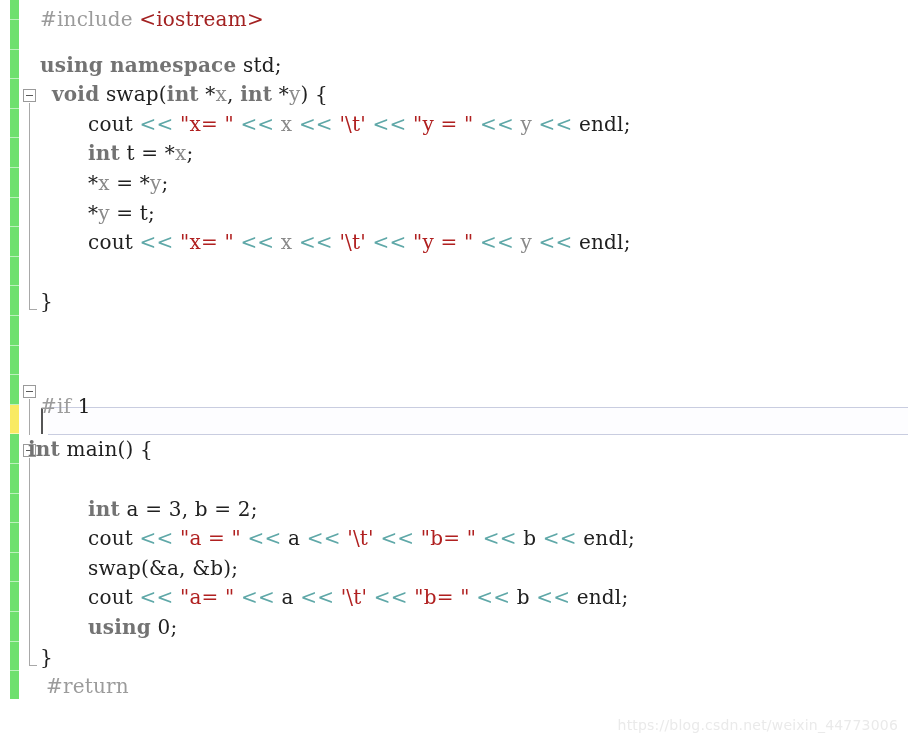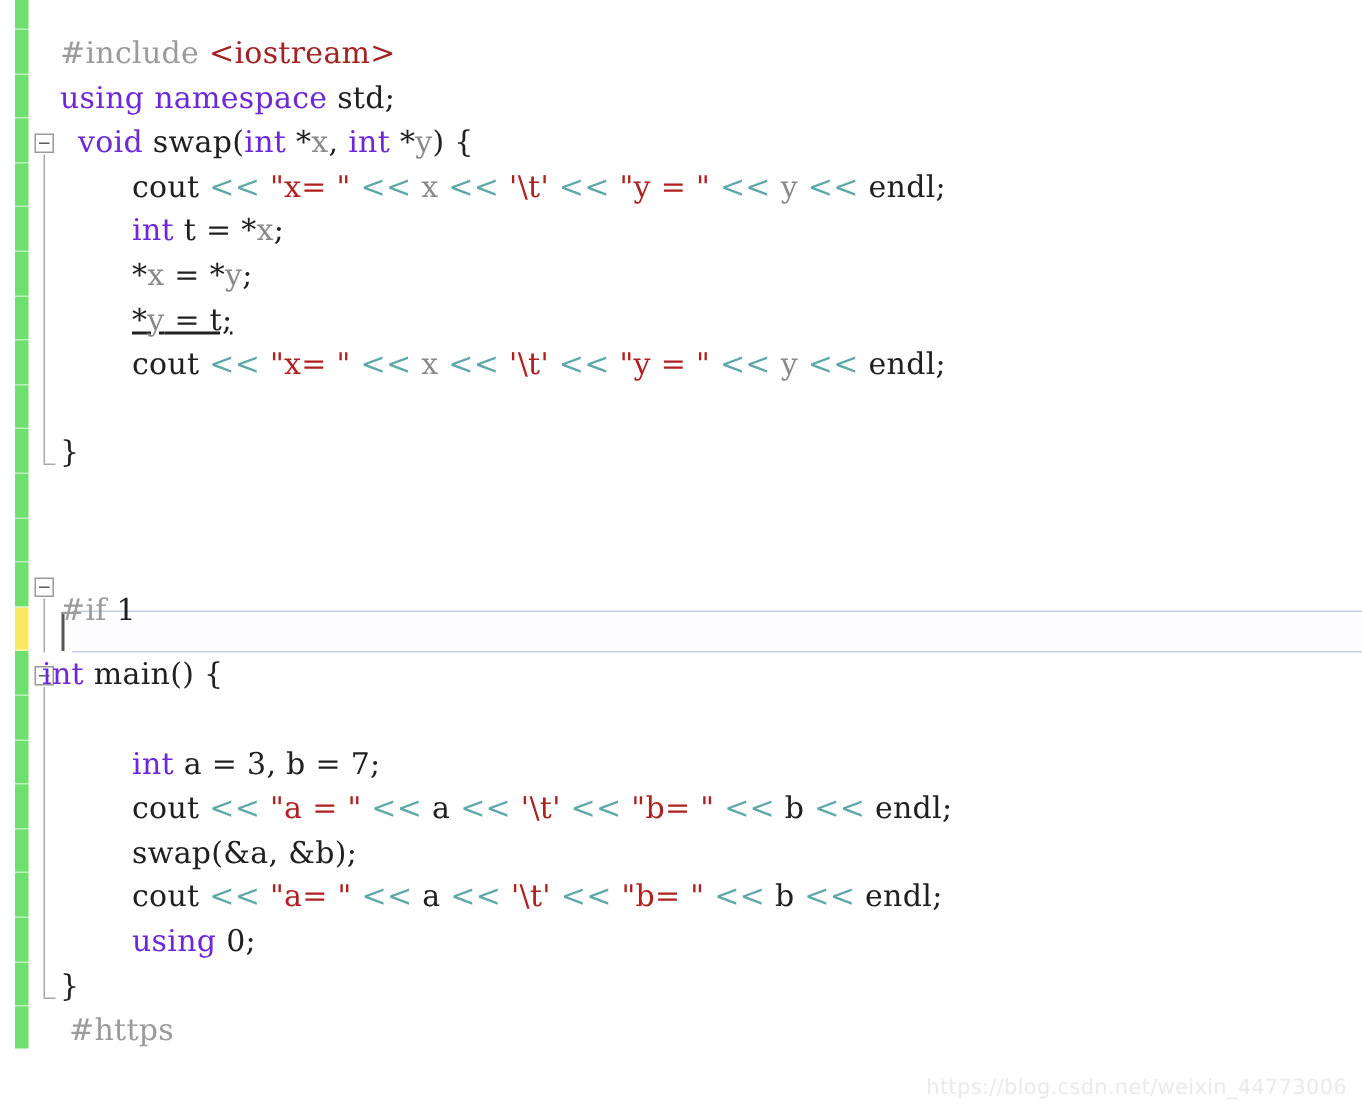--- a/index.html
+++ b/index.html
@@ -70,21 +70,21 @@
     position: absolute;
     left: 0;
     white-space: pre;
     font-family: "DejaVu Serif", "Liberation Serif", serif;
     font-size: 20px;
     line-height: 22px;
     color: #202020;
     letter-spacing: .2px;
   }
   .tok-pre      { color: #9b9b9b; }
-  .tok-kw       { color: #6d28d9; }
+  .tok-kw       { color: #737373; font-weight: bold; }
   .tok-str      { color: #b02020; }
   .tok-char     { color: #b02020; }
   .tok-op       { color: #5fa8a8; }
   .tok-param    { color: #8a8a8a; }
   .tok-plain    { color: #202020; }
   .tok-inc      { color: #a32222; }
   
   .current-line {
     position: absolute;
     left: 48px;
@@ -156,34 +156,34 @@
       <div class="fold-line" style="left: 29px; top: 458.4px; height: 206.2px;"></div>
       <div class="fold-foot" style="left: 29px; top: 664.6px; width: 8px;"></div>
     </div>
 
   <div id="currentline-layer">
       <div class="current-line" style="top: 406.8px;"></div>
       <div class="caret" style="left: 41px; top: 407.8px; height: 26px;"></div>
     </div>
 
   <div id="code-layer">
-      <div class="code-line" style="top: 24px; left: 40px;"><span class="tok-pre">#include </span><span class="tok-inc">&lt;iostream&gt;</span></div>
+      <div class="code-line" style="top: 8px; left: 40px;"><span class="tok-pre">#include </span><span class="tok-inc">&lt;iostream&gt;</span></div>
       <div class="code-line" style="top: 53.6px; left: 40px;"><span class="tok-kw">using namespace</span><span class="tok-plain"> std;</span></div>
       <div class="code-line" style="top: 83.2px; left: 52px;"><span class="tok-kw">void</span><span class="tok-plain"> swap(</span><span class="tok-kw">int</span><span class="tok-plain"> *</span><span class="tok-param">x</span><span class="tok-plain">, </span><span class="tok-kw">int</span><span class="tok-plain"> *</span><span class="tok-param">y</span><span class="tok-plain">) {</span></div>
       <div class="code-line" style="top: 112.8px; left: 88px;"><span class="tok-plain">cout </span><span class="tok-op">&lt;&lt;</span><span class="tok-plain"> </span><span class="tok-str">"x= "</span><span class="tok-plain"> </span><span class="tok-op">&lt;&lt;</span><span class="tok-plain"> </span><span class="tok-param">x</span><span class="tok-plain"> </span><span class="tok-op">&lt;&lt;</span><span class="tok-plain"> </span><span class="tok-char">'\t'</span><span class="tok-plain"> </span><span class="tok-op">&lt;&lt;</span><span class="tok-plain"> </span><span class="tok-str">"y = "</span><span class="tok-plain"> </span><span class="tok-op">&lt;&lt;</span><span class="tok-plain"> </span><span class="tok-param">y</span><span class="tok-plain"> </span><span class="tok-op">&lt;&lt;</span><span class="tok-plain"> endl;</span></div>
       <div class="code-line" style="top: 142.4px; left: 88px;"><span class="tok-kw">int</span><span class="tok-plain"> t = *</span><span class="tok-param">x</span><span class="tok-plain">;</span></div>
       <div class="code-line" style="top: 172px; left: 88px;"><span class="tok-plain">*</span><span class="tok-param">x</span><span class="tok-plain"> = *</span><span class="tok-param">y</span><span class="tok-plain">;</span></div>
-      <div class="code-line" style="top: 201.6px; left: 88px; text-decoration: underline;"><span class="tok-plain">*</span><span class="tok-param">y</span><span class="tok-plain"> = t;</span></div>
+      <div class="code-line" style="top: 201.6px; left: 88px;"><span class="tok-plain">*</span><span class="tok-param">y</span><span class="tok-plain"> = t;</span></div>
       <div class="code-line" style="top: 231.2px; left: 88px;"><span class="tok-plain">cout </span><span class="tok-op">&lt;&lt;</span><span class="tok-plain"> </span><span class="tok-str">"x= "</span><span class="tok-plain"> </span><span class="tok-op">&lt;&lt;</span><span class="tok-plain"> </span><span class="tok-param">x</span><span class="tok-plain"> </span><span class="tok-op">&lt;&lt;</span><span class="tok-plain"> </span><span class="tok-char">'\t'</span><span class="tok-plain"> </span><span class="tok-op">&lt;&lt;</span><span class="tok-plain"> </span><span class="tok-str">"y = "</span><span class="tok-plain"> </span><span class="tok-op">&lt;&lt;</span><span class="tok-plain"> </span><span class="tok-param">y</span><span class="tok-plain"> </span><span class="tok-op">&lt;&lt;</span><span class="tok-plain"> endl;</span></div>
       <div class="code-line" style="top: 290.4px; left: 40px;"><span class="tok-plain">}</span></div>
       <div class="code-line" style="top: 379.2px; left: 40px; margin-top: 16px;"><span class="tok-pre">#if</span><span class="tok-plain"> 1</span></div>
       <div class="code-line" style="top: 438.4px; left: 28px;"><span class="tok-kw">int</span><span class="tok-plain"> main() {</span></div>
-      <div class="code-line" style="top: 497.6px; left: 88px;"><span class="tok-kw">int</span><span class="tok-plain"> a = 3, b = 7;</span></div>
+      <div class="code-line" style="top: 497.6px; left: 88px;"><span class="tok-kw">int</span><span class="tok-plain"> a = 3, b = 2;</span></div>
       <div class="code-line" style="top: 527.2px; left: 88px;"><span class="tok-plain">cout </span><span class="tok-op">&lt;&lt;</span><span class="tok-plain"> </span><span class="tok-str">"a = "</span><span class="tok-plain"> </span><span class="tok-op">&lt;&lt;</span><span class="tok-plain"> a </span><span class="tok-op">&lt;&lt;</span><span class="tok-plain"> </span><span class="tok-char">'\t'</span><span class="tok-plain"> </span><span class="tok-op">&lt;&lt;</span><span class="tok-plain"> </span><span class="tok-str">"b= "</span><span class="tok-plain"> </span><span class="tok-op">&lt;&lt;</span><span class="tok-plain"> b </span><span class="tok-op">&lt;&lt;</span><span class="tok-plain"> endl;</span></div>
       <div class="code-line" style="top: 556.8px; left: 88px;"><span class="tok-plain">swap(&amp;a, &amp;b);</span></div>
       <div class="code-line" style="top: 586.4px; left: 88px;"><span class="tok-plain">cout </span><span class="tok-op">&lt;&lt;</span><span class="tok-plain"> </span><span class="tok-str">"a= "</span><span class="tok-plain"> </span><span class="tok-op">&lt;&lt;</span><span class="tok-plain"> a </span><span class="tok-op">&lt;&lt;</span><span class="tok-plain"> </span><span class="tok-char">'\t'</span><span class="tok-plain"> </span><span class="tok-op">&lt;&lt;</span><span class="tok-plain"> </span><span class="tok-str">"b= "</span><span class="tok-plain"> </span><span class="tok-op">&lt;&lt;</span><span class="tok-plain"> b </span><span class="tok-op">&lt;&lt;</span><span class="tok-plain"> endl;</span></div>
       <div class="code-line" style="top: 616px; left: 88px;"><span class="tok-kw">using</span><span class="tok-plain"> 0;</span></div>
       <div class="code-line" style="top: 645.6px; left: 40px;"><span class="tok-plain">}</span></div>
-      <div class="code-line" style="top: 675.2px; left: 46px;"><span class="tok-pre">#https</span></div>
+      <div class="code-line" style="top: 675.2px; left: 46px;"><span class="tok-pre">#return</span></div>
     </div>
 
   <div class="watermark">https://blog.csdn.net/weixin_44773006</div>
 </div>
 
 </body></html>

